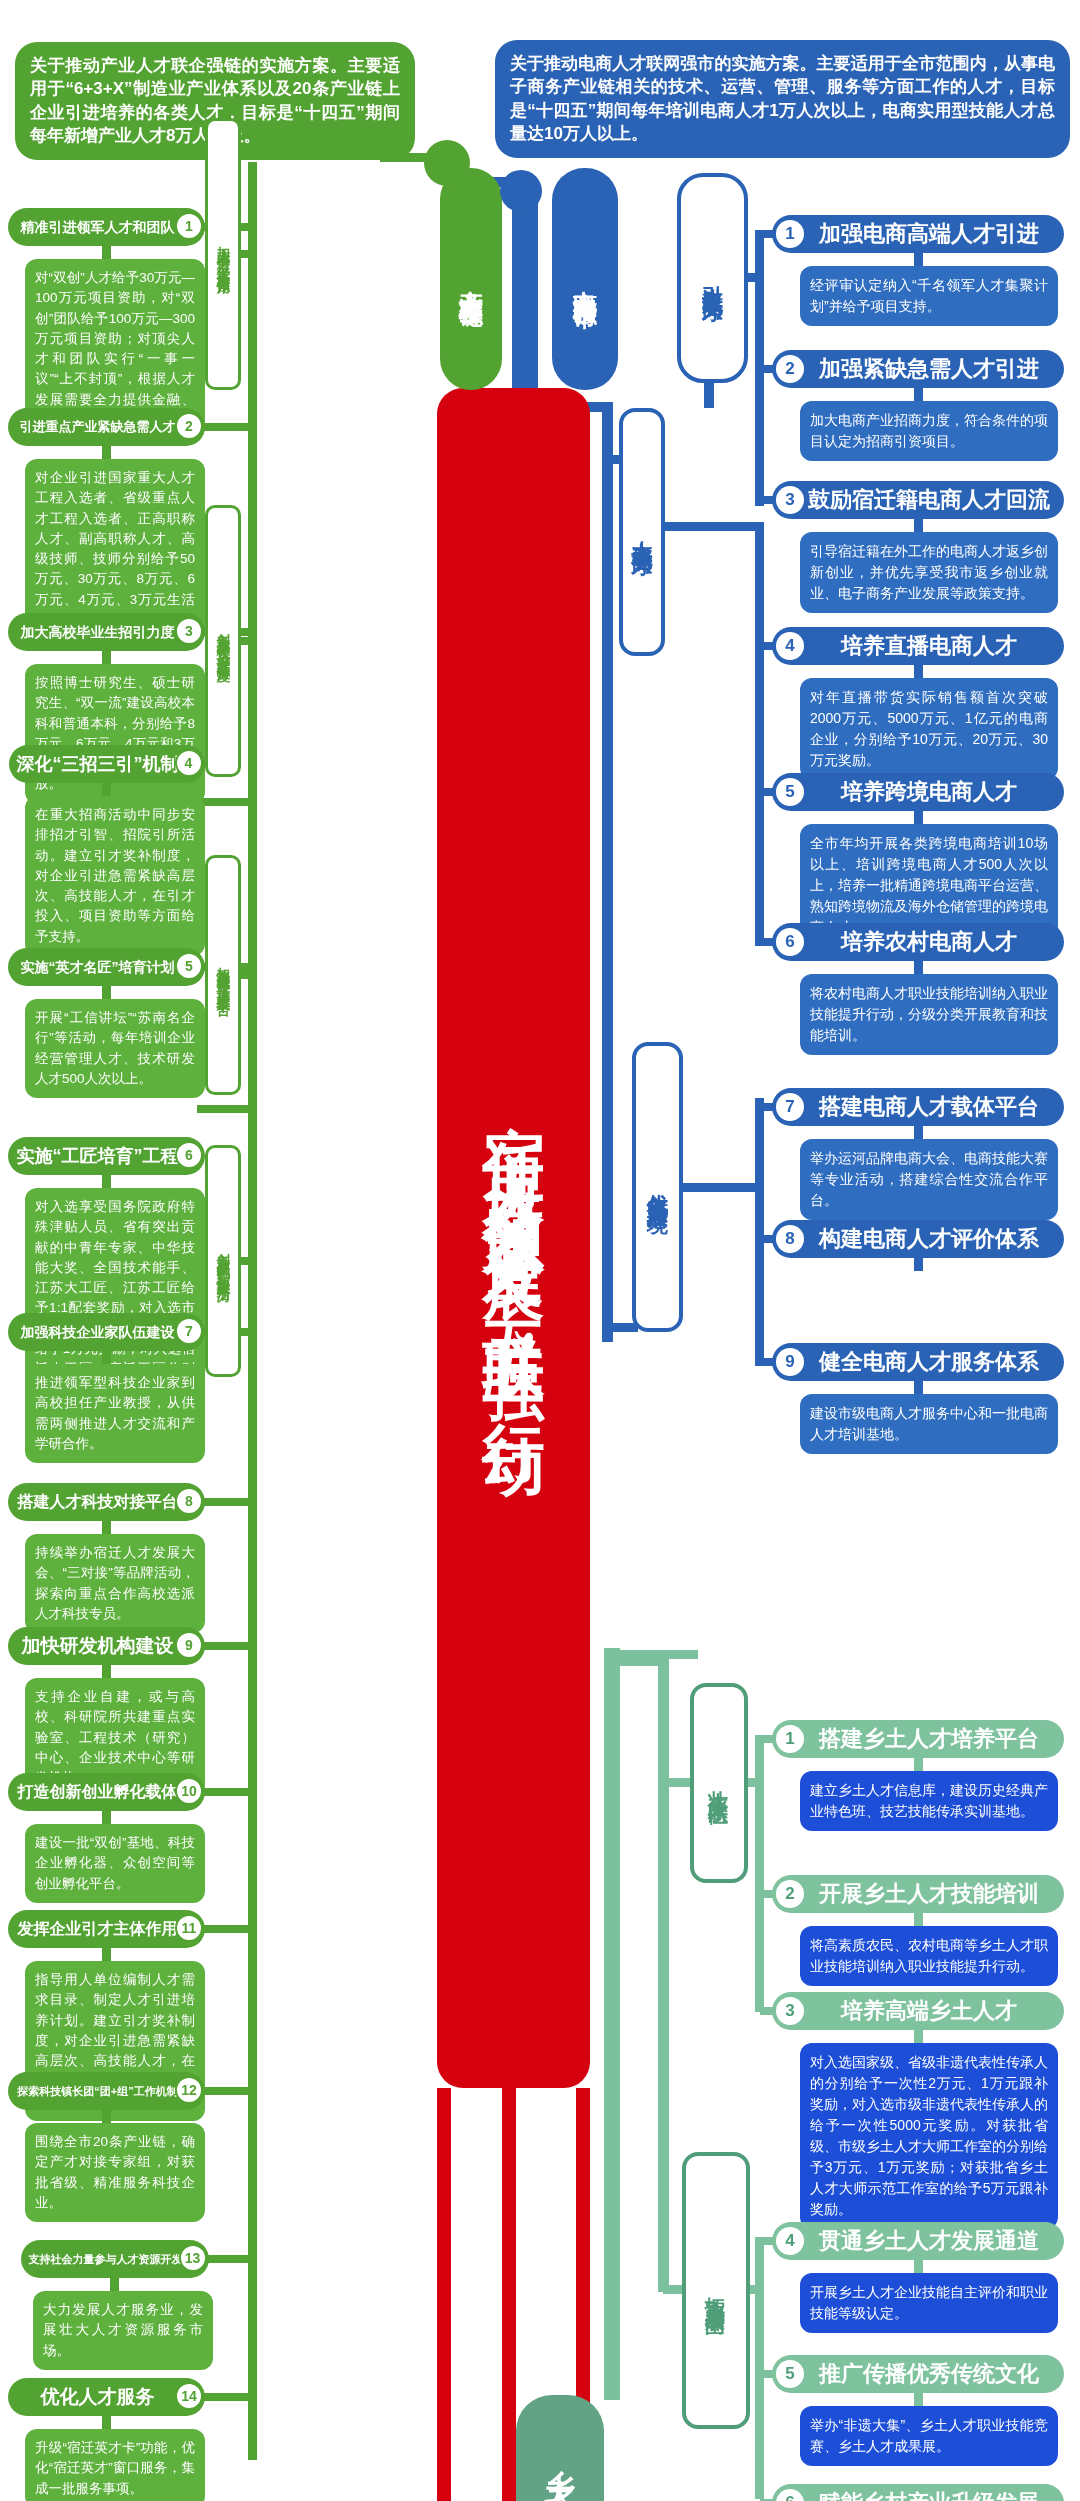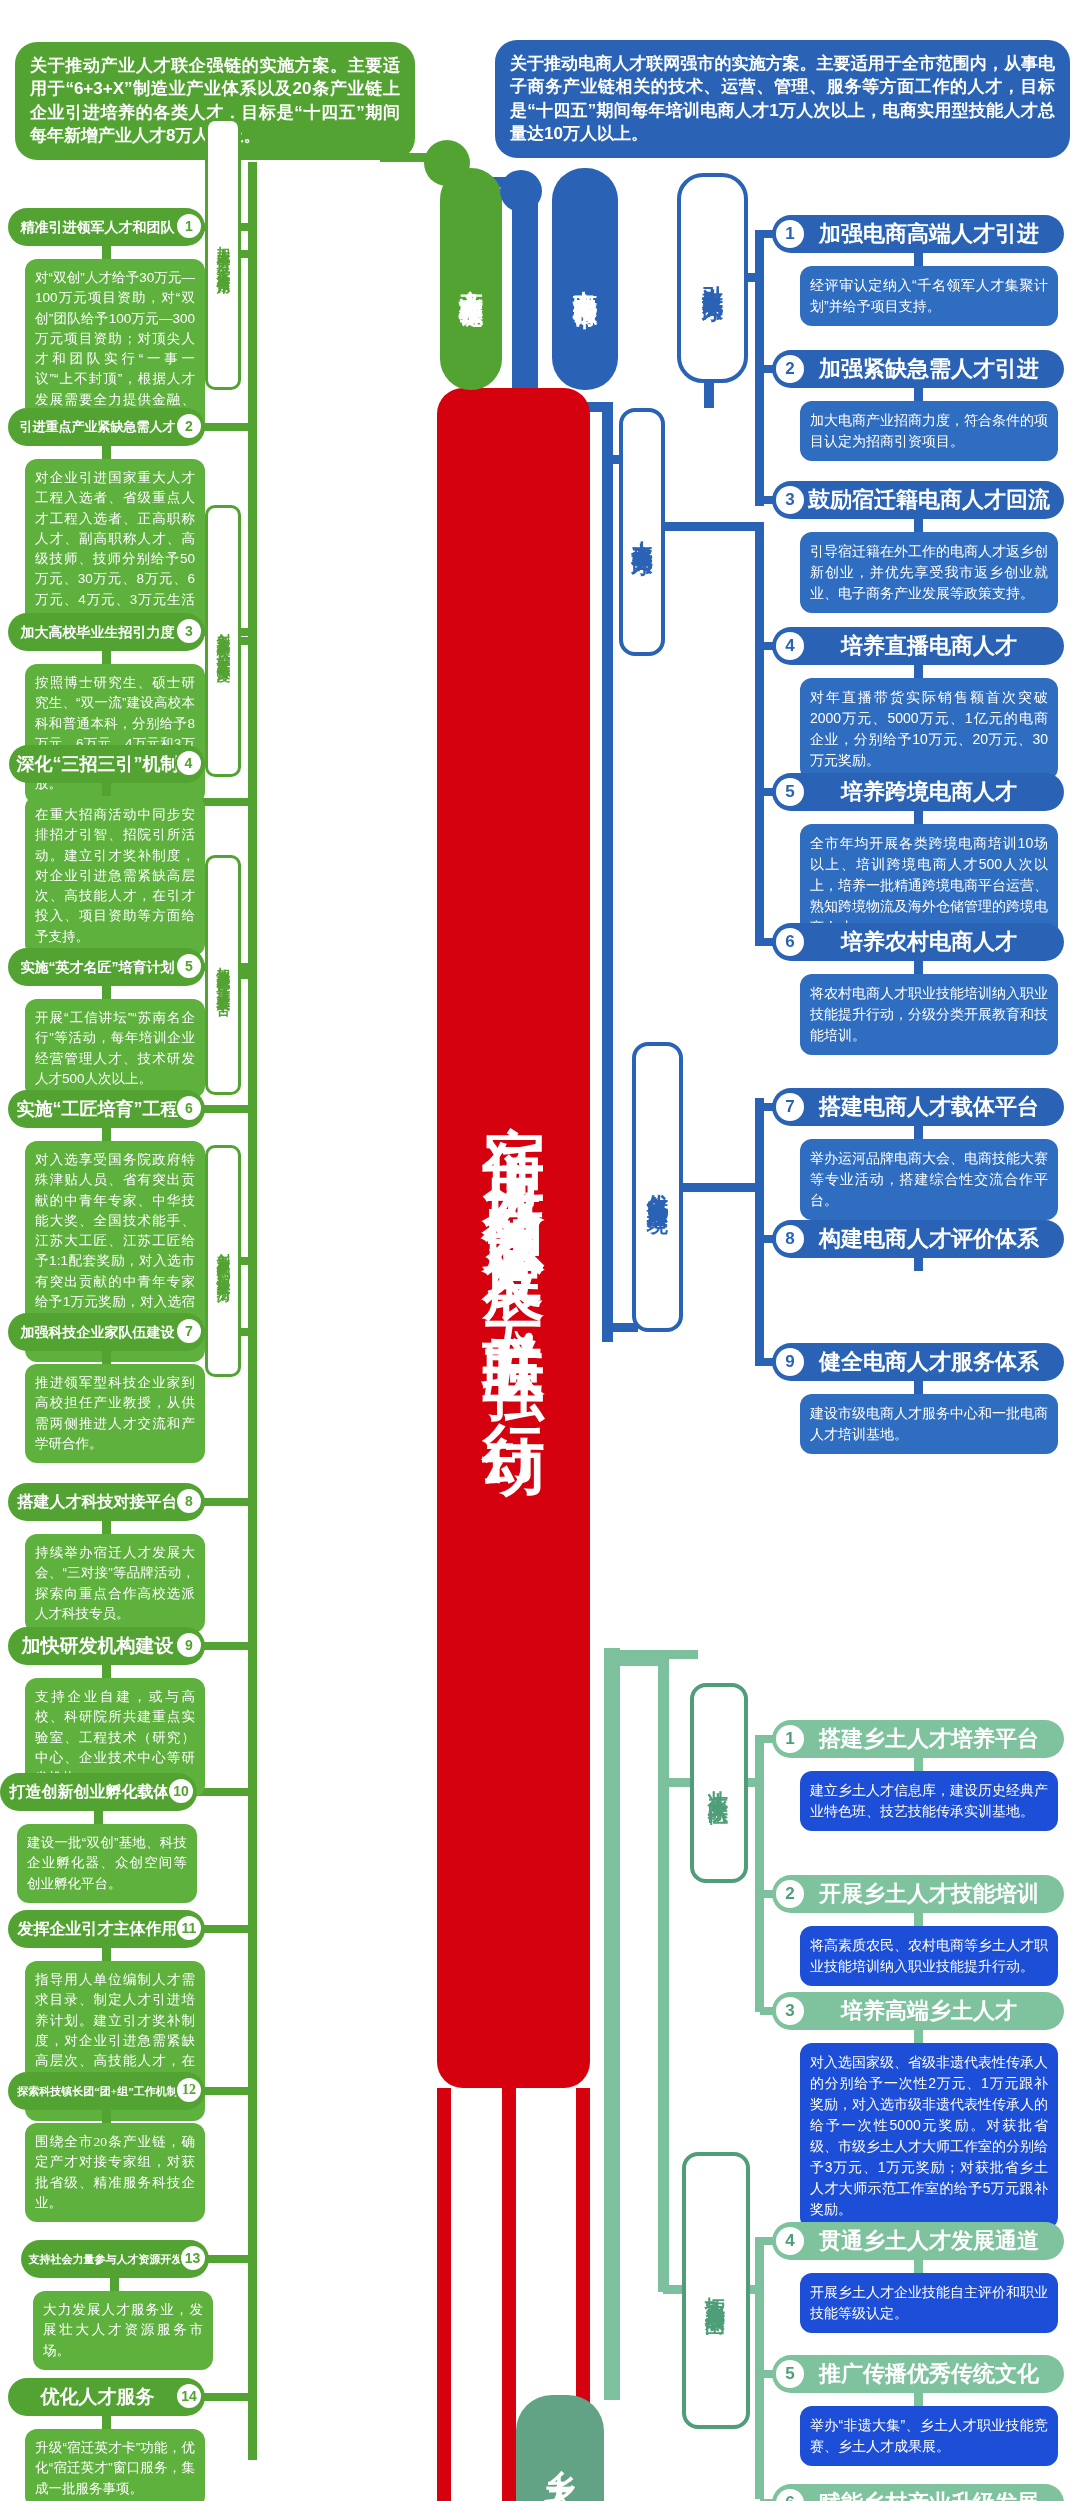--- a/index.html
+++ b/index.html
@@ -198,21 +198,21 @@
     <div class="item g" style="left: 8px; top: 948px; width: 197px;">
       <div class="pill" style="font-size: 14px;">
         <span class="pill-label">实施“英才名匠”培育计划</span>
         <span class="num">5</span>
       </div>
       <div class="stub"></div>
       <div class="detail">开展“工信讲坛”“苏南名企行”等活动，每年培训企业经营管理人才、技术研发人才500人次以上。</div>
     </div>
     <div class="ln" style="left: 197px; top: 963px; width: 52px; height: 8px; background: rgb(83, 163, 50);"></div>
     <div class="item g" style="left: 8px; top: 1090px; width: 197px;">
-      <div class="pill" style="font-size: 18px;">
+      <div class="pill" style="font-size: 18px; margin-top: 47px;">
         <span class="pill-label">实施“工匠培育”工程</span>
         <span class="num">6</span>
       </div>
       <div class="stub"></div>
       <div class="detail">对入选享受国务院政府特殊津贴人员、省有突出贡献的中青年专家、中华技能大奖、全国技术能手、江苏大工匠、江苏工匠给予1:1配套奖励，对入选市有突出贡献的中青年专家给予1万元奖励，对入选宿迁大工匠、宿迁工匠分别给予5万元、1万元奖励。</div>
     </div>
     <div class="ln" style="left: 197px; top: 1105px; width: 52px; height: 8px; background: rgb(83, 163, 50);"></div>
     <div class="item g" style="left: 8px; top: 1313px; width: 197px;">
       <div class="pill" style="font-size: 14px;">
         <span class="pill-label">加强科技企业家队伍建设</span>
@@ -233,39 +233,39 @@
     <div class="ln" style="left: 197px; top: 1498px; width: 52px; height: 8px; background: rgb(83, 163, 50);"></div>
     <div class="item g" style="left: 8px; top: 1627px; width: 197px;">
       <div class="pill">
         <span class="pill-label">加快研发机构建设</span>
         <span class="num">9</span>
       </div>
       <div class="stub"></div>
       <div class="detail">支持企业自建，或与高校、科研院所共建重点实验室、工程技术（研究）中心、企业技术中心等研发机构。</div>
     </div>
     <div class="ln" style="left: 197px; top: 1642px; width: 52px; height: 8px; background: rgb(83, 163, 50);"></div>
-    <div class="item g" style="left: 0; top: 1773px; width: 197px;">
+    <div class="item g" style="left: 8px; top: 1773px; width: 197px;">
       <div class="pill" style="font-size: 16px;">
         <span class="pill-label">打造创新创业孵化载体</span>
         <span class="num">10</span>
       </div>
       <div class="stub"></div>
       <div class="detail">建设一批“双创”基地、科技企业孵化器、众创空间等创业孵化平台。</div>
     </div>
     <div class="ln" style="left: 197px; top: 1788px; width: 52px; height: 8px; background: rgb(83, 163, 50);"></div>
     <div class="item g" style="left: 8px; top: 1910px; width: 197px;">
       <div class="pill" style="font-size: 16px;">
         <span class="pill-label">发挥企业引才主体作用</span>
         <span class="num">11</span>
       </div>
       <div class="stub"></div>
       <div class="detail">指导用人单位编制人才需求目录、制定人才引进培养计划。建立引才奖补制度，对企业引进急需紧缺高层次、高技能人才，在引才投入、项目资助等方面给予支持。</div>
     </div>
     <div class="ln" style="left: 197px; top: 1925px; width: 52px; height: 8px; background: rgb(83, 163, 50);"></div>
-    <div class="item g" style="left: 8px; top: 2072px; width: 197px; font-family: Liberation Serif, serif;">
+    <div class="item g" style="left: 8px; top: 2072px; width: 197px;">
       <div class="pill" style="font-size: 11px;">
         <span class="pill-label">探索科技镇长团“团+组”工作机制</span>
         <span class="num">12</span>
       </div>
       <div class="stub"></div>
       <div class="detail">围绕全市20条产业链，确定产才对接专家组，对获批省级、精准服务科技企业。</div>
     </div>
     <div class="ln" style="left: 197px; top: 2087px; width: 52px; height: 8px; background: rgb(83, 163, 50);"></div>
     <div class="item g" style="left: 16px; top: 2240px; width: 197px; align-items: center;">
       <div class="pill" style="font-size: 11px;">

